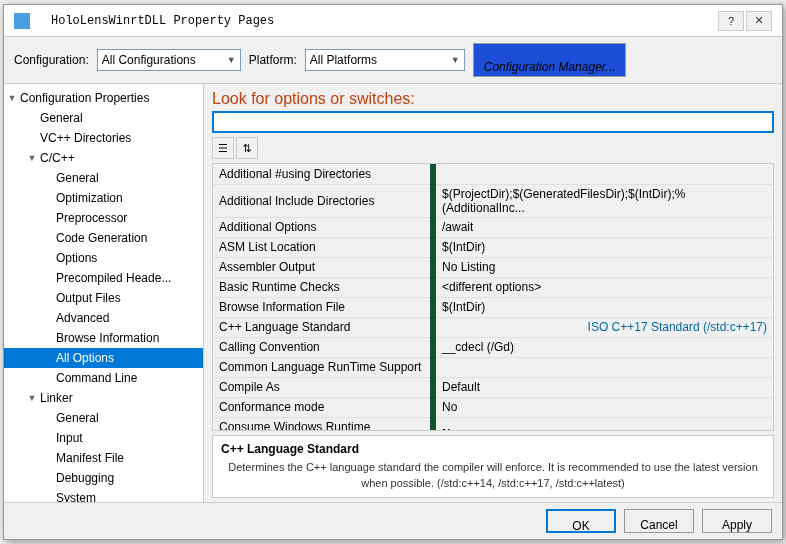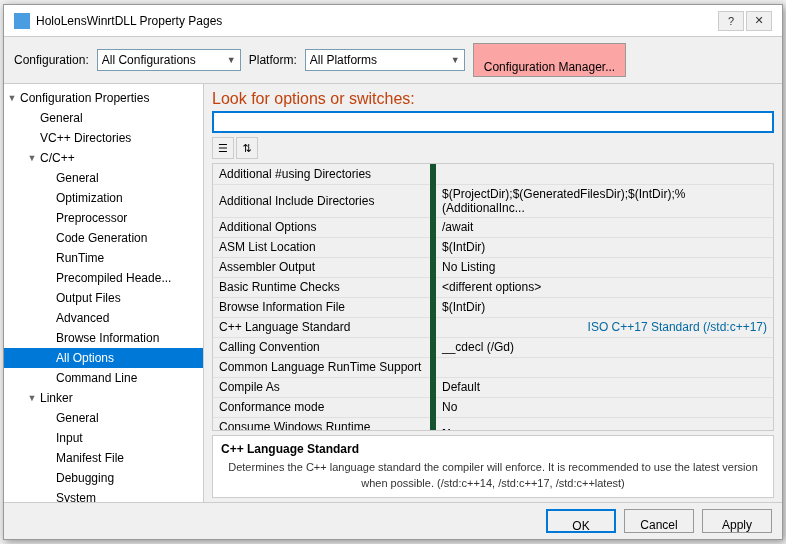--- a/index.html
+++ b/index.html
@@ -28,23 +28,24 @@
       border-bottom: 1px solid #ccc;
       padding: 6px 10px;
       display: flex;
       align-items: center;
       justify-content: space-between;
       height: 32px;
     }
     .title-bar-left {
       display: flex;
       align-items: center;
-      gap: 6px;
+      gap: 21px;
       font-size: 12px;
       color: #000;
+      font-family: Liberation Mono, monospace;
     }
     .title-bar-icon {
       width: 16px;
       height: 16px;
       background: #4a9de0;
       display: inline-block;
     }
     .title-bar-controls {
       display: flex;
       gap: 2px;
@@ -91,25 +92,26 @@
     .config-dropdown.wide { width: 144px; }
     .config-dropdown.mid { width: 160px; }
     .dropdown-arrow {
       font-size: 9px;
       color: #555;
       margin-left: 4px;
     }
     .config-btn {
       height: 22px;
       padding: 16px 10px;
-      background: #fca5a5;
+      background: #1d4ed8;
       border: 1px solid #999;
       font-size: 12px;
       cursor: pointer;
       white-space: nowrap;
+      font-style: italic;
     }
 
     .main-area {
       display: flex;
       flex: 1;
       overflow: hidden;
     }
 
     
     .tree-panel {
@@ -331,21 +333,21 @@
       <div class="tree-item indent-2">
         <span class="tree-expand empty"></span>
         <span class="tree-label">Preprocessor</span>
       </div>
       <div class="tree-item indent-2">
         <span class="tree-expand empty"></span>
         <span class="tree-label">Code Generation</span>
       </div>
       <div class="tree-item indent-2">
         <span class="tree-expand empty"></span>
-        <span class="tree-label">RunTime</span>
+        <span class="tree-label">Options</span>
       </div>
       <div class="tree-item indent-2">
         <span class="tree-expand empty"></span>
         <span class="tree-label">Precompiled Heade...</span>
       </div>
       <div class="tree-item indent-2">
         <span class="tree-expand empty"></span>
         <span class="tree-label">Output Files</span>
       </div>
       <div class="tree-item indent-2">

